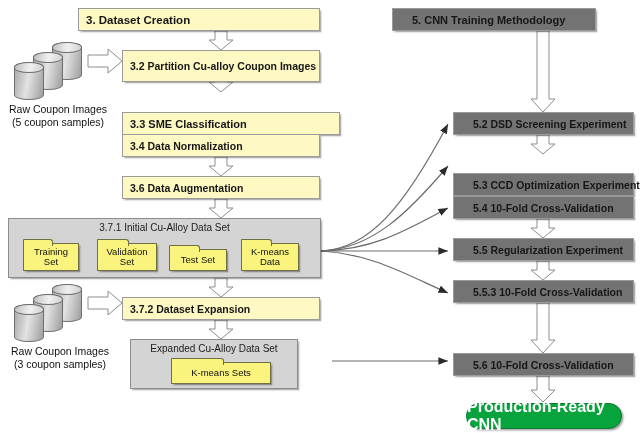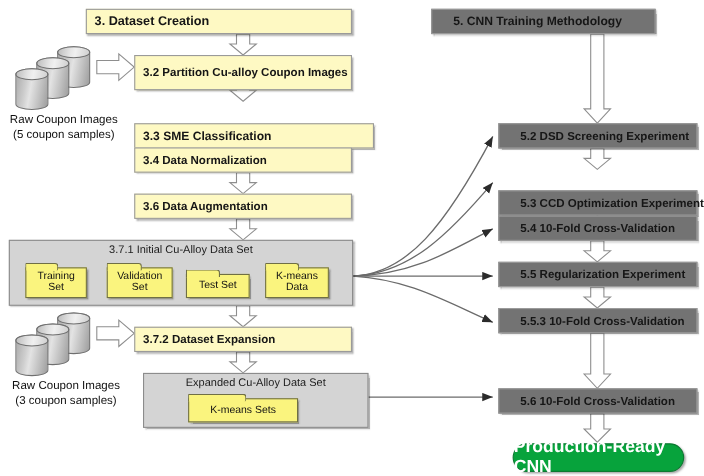--- a/index.html
+++ b/index.html
@@ -176,21 +176,21 @@
         <span>K-means</span><br>
         <span>Data</span>
       </span>
     </div>
   </div>
 
   <div class="box blue" style="left:122px;top:297px;width:198px;height:23px;font-size:10.5px;">
     <span class="t">3.7.2 Dataset Expansion</span>
   </div>
 
-  <div class="panel" style="left:130px;top:339px;width:205px;height:50px;padding-left:38px;">
+  <div class="panel" style="left:130px;top:339px;width:168px;height:50px;padding-left:38px;">
     <div class="ptitle" style="font-size:10px;">Expanded Cu-Alloy Data Set</div>
     <div class="folder" style="left:40px;top:22px;width:100px;height:22px;font-size:9.5px;">
       <span class="flab">K-means Sets</span>
     </div>
   </div>
 
   <div class="cylwrap" style="left:10px;top:42px;width:82px;height:60px;">
     <div class="cyl" style="left:42px;top:0px;width:30px;height:38px;">
       <div class="body"></div>
         <div class="top"></div>

